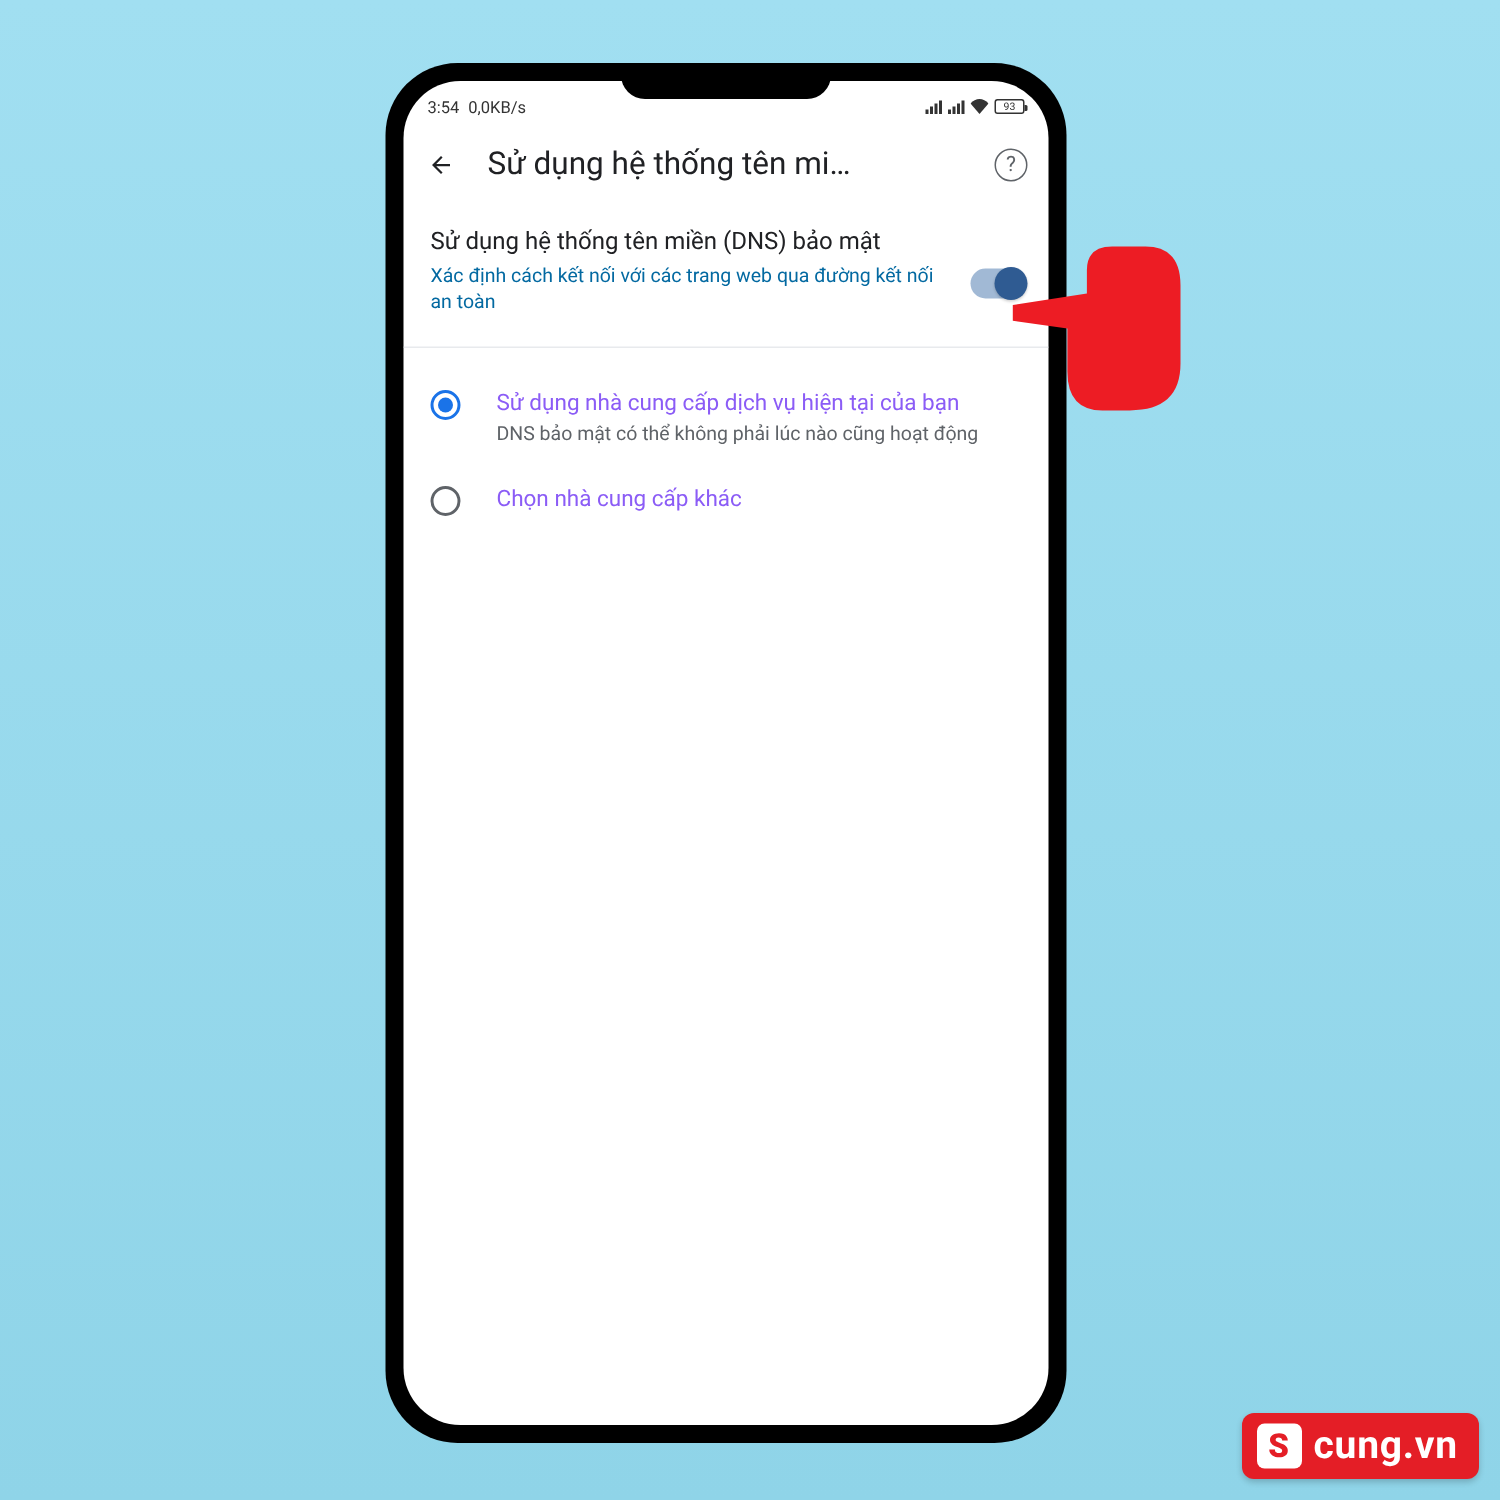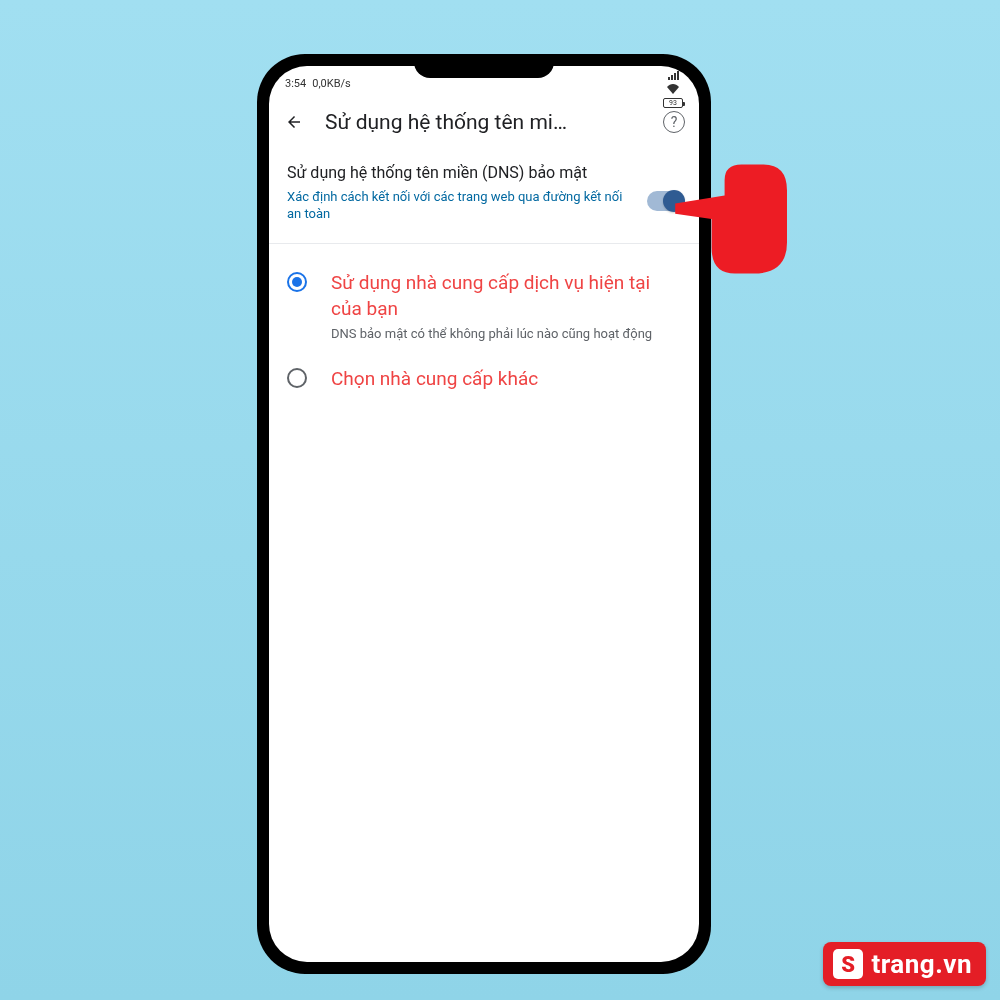--- a/index.html
+++ b/index.html
@@ -7,21 +7,21 @@
     width: 1000px;
     height: 1000px;
     background: linear-gradient(180deg, #a1dff1 0%, #8fd4e8 100%);
     font-family: -apple-system, BlinkMacSystemFont, "Segoe UI", Roboto, Arial, sans-serif;
     position: relative;
     overflow: hidden;
   }
   .phone-frame {
     position: absolute;
     left: 257px;
-    top: 54px;
+    top: 42px;
     width: 454px;
     height: 920px;
     background: #000;
     border-radius: 48px;
     padding: 12px;
   }
   .phone-screen {
     width: 100%;
     height: 100%;
     background: #fff;
@@ -43,21 +43,21 @@
   .status-bar {
     height: 30px;
     display: flex;
     justify-content: space-between;
     align-items: center;
     padding: 4px 16px 0;
     font-size: 11px;
     color: #333;
   }
   .status-left { display: flex; gap: 6px; align-items: center; }
-  .status-right { display: flex; gap: 4px; align-items: center; flex-direction: column; }
+  .status-right { display: flex; gap: 4px; align-items: center; }
   .signal-bars {
     display: inline-flex;
     align-items: flex-end;
     gap: 1px;
     height: 9px;
   }
   .signal-bars span { width: 2px; background: #333; }
   .signal-bars span:nth-child(1){height:3px} .signal-bars span:nth-child(2){height:5px}
   .signal-bars span:nth-child(3){height:7px} .signal-bars span:nth-child(4){height:9px}
   .battery {
@@ -137,21 +137,21 @@
   }
   .radio.selected { border-color: #1a73e8; }
   .radio.selected::after {
     content:'';
     position:absolute;
     inset: 3px;
     background: #1a73e8;
     border-radius: 50%;
   }
   .radio-text { flex: 1; }
-  .radio-title { font-size: 19px; color: #ef4444; line-height: 1.4; }
+  .radio-title { font-size: 15px; color: #8b5cf6; line-height: 1.4; }
   .radio-sub { font-size: 13px; color: #5f6368; margin-top: 2px; line-height: 1.35; }
 
   
   .hand {
     position: absolute;
     left: 670px;
     top: 154px;
     width: 130px;
     height: 130px;
     z-index: 20;
@@ -275,14 +275,14 @@
              L 32 50
              L 4 46
              Z" fill="#ed1c24"></path>
   </svg>
 </div>
 
 <div class="watermark">
   <div class="wm-logo">
     <span>S</span>
   </div>
-  <span>trang.vn</span>
+  <span>cung.vn</span>
 </div>
 
 </body></html>

